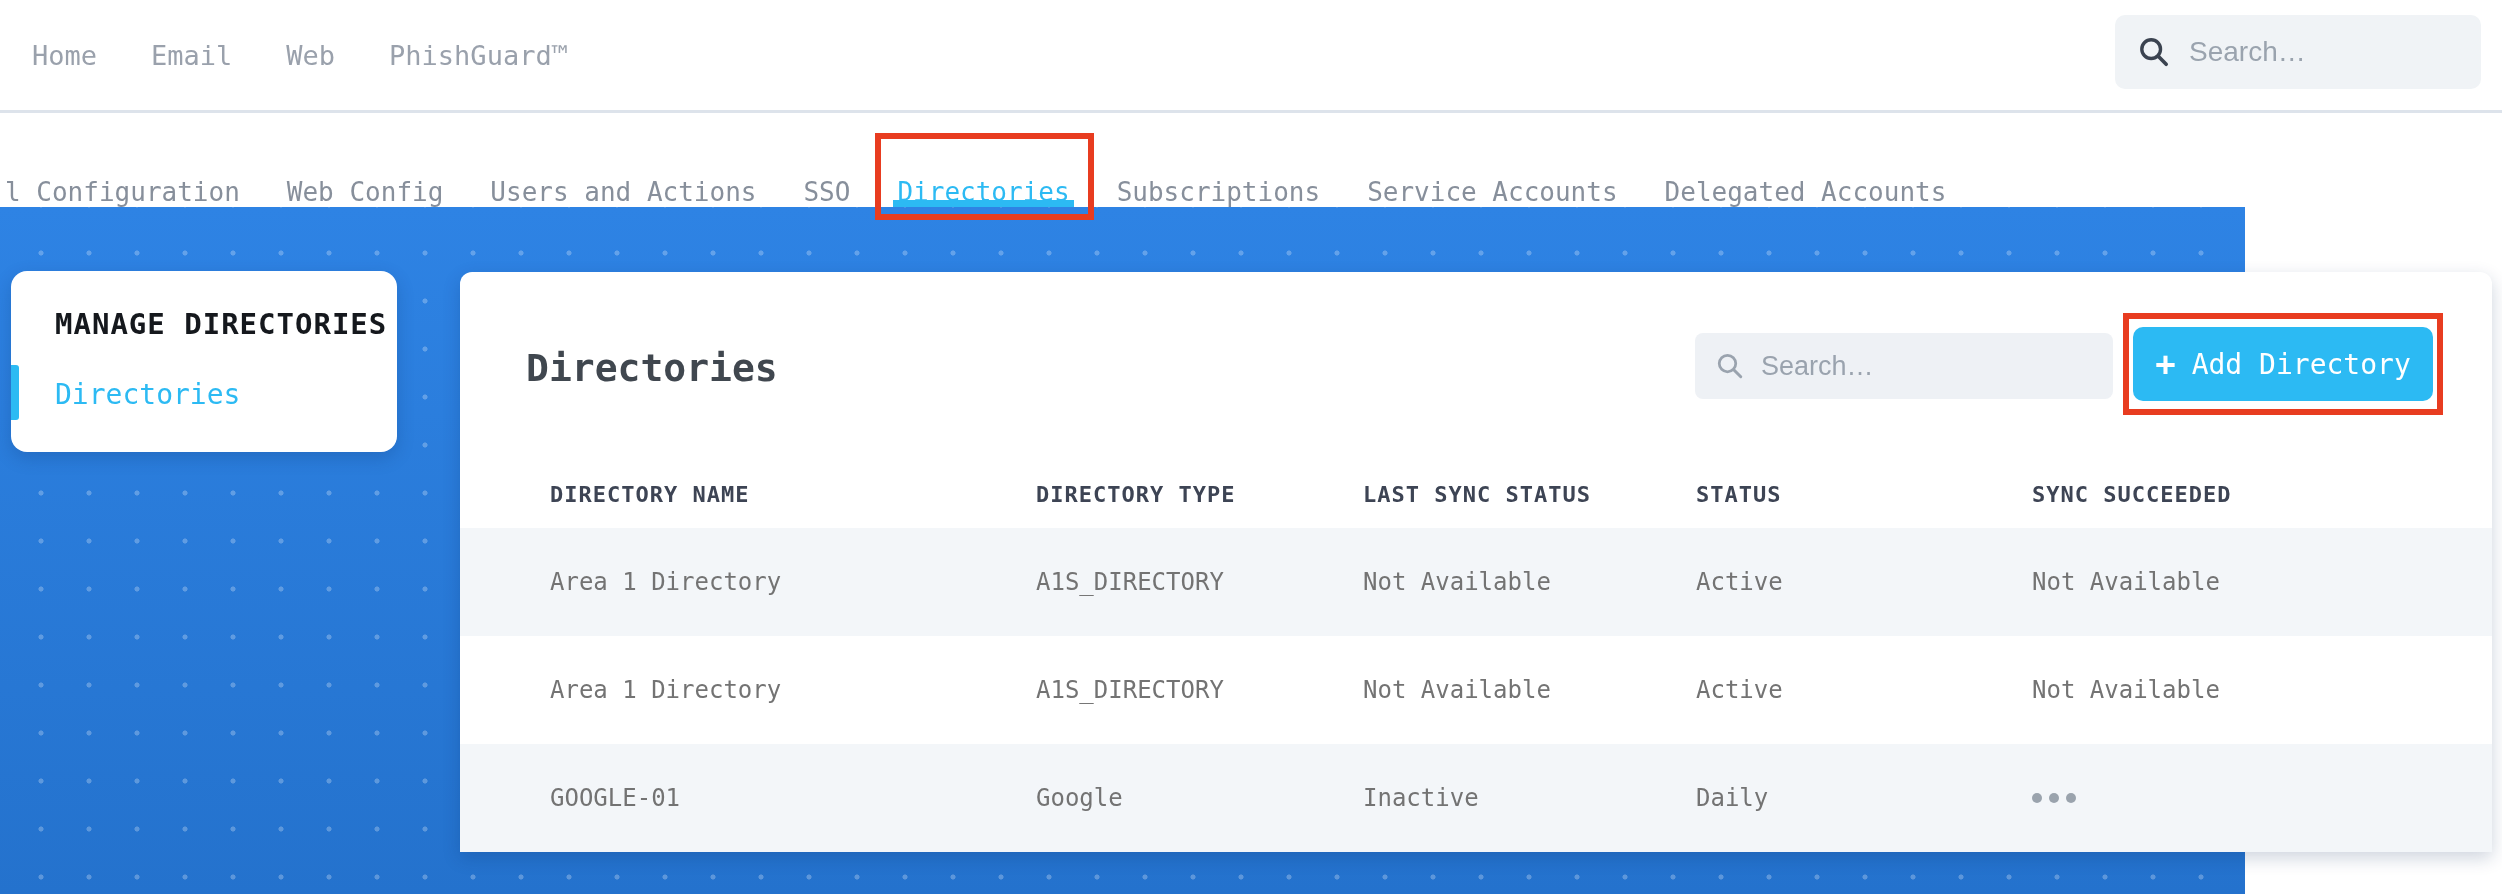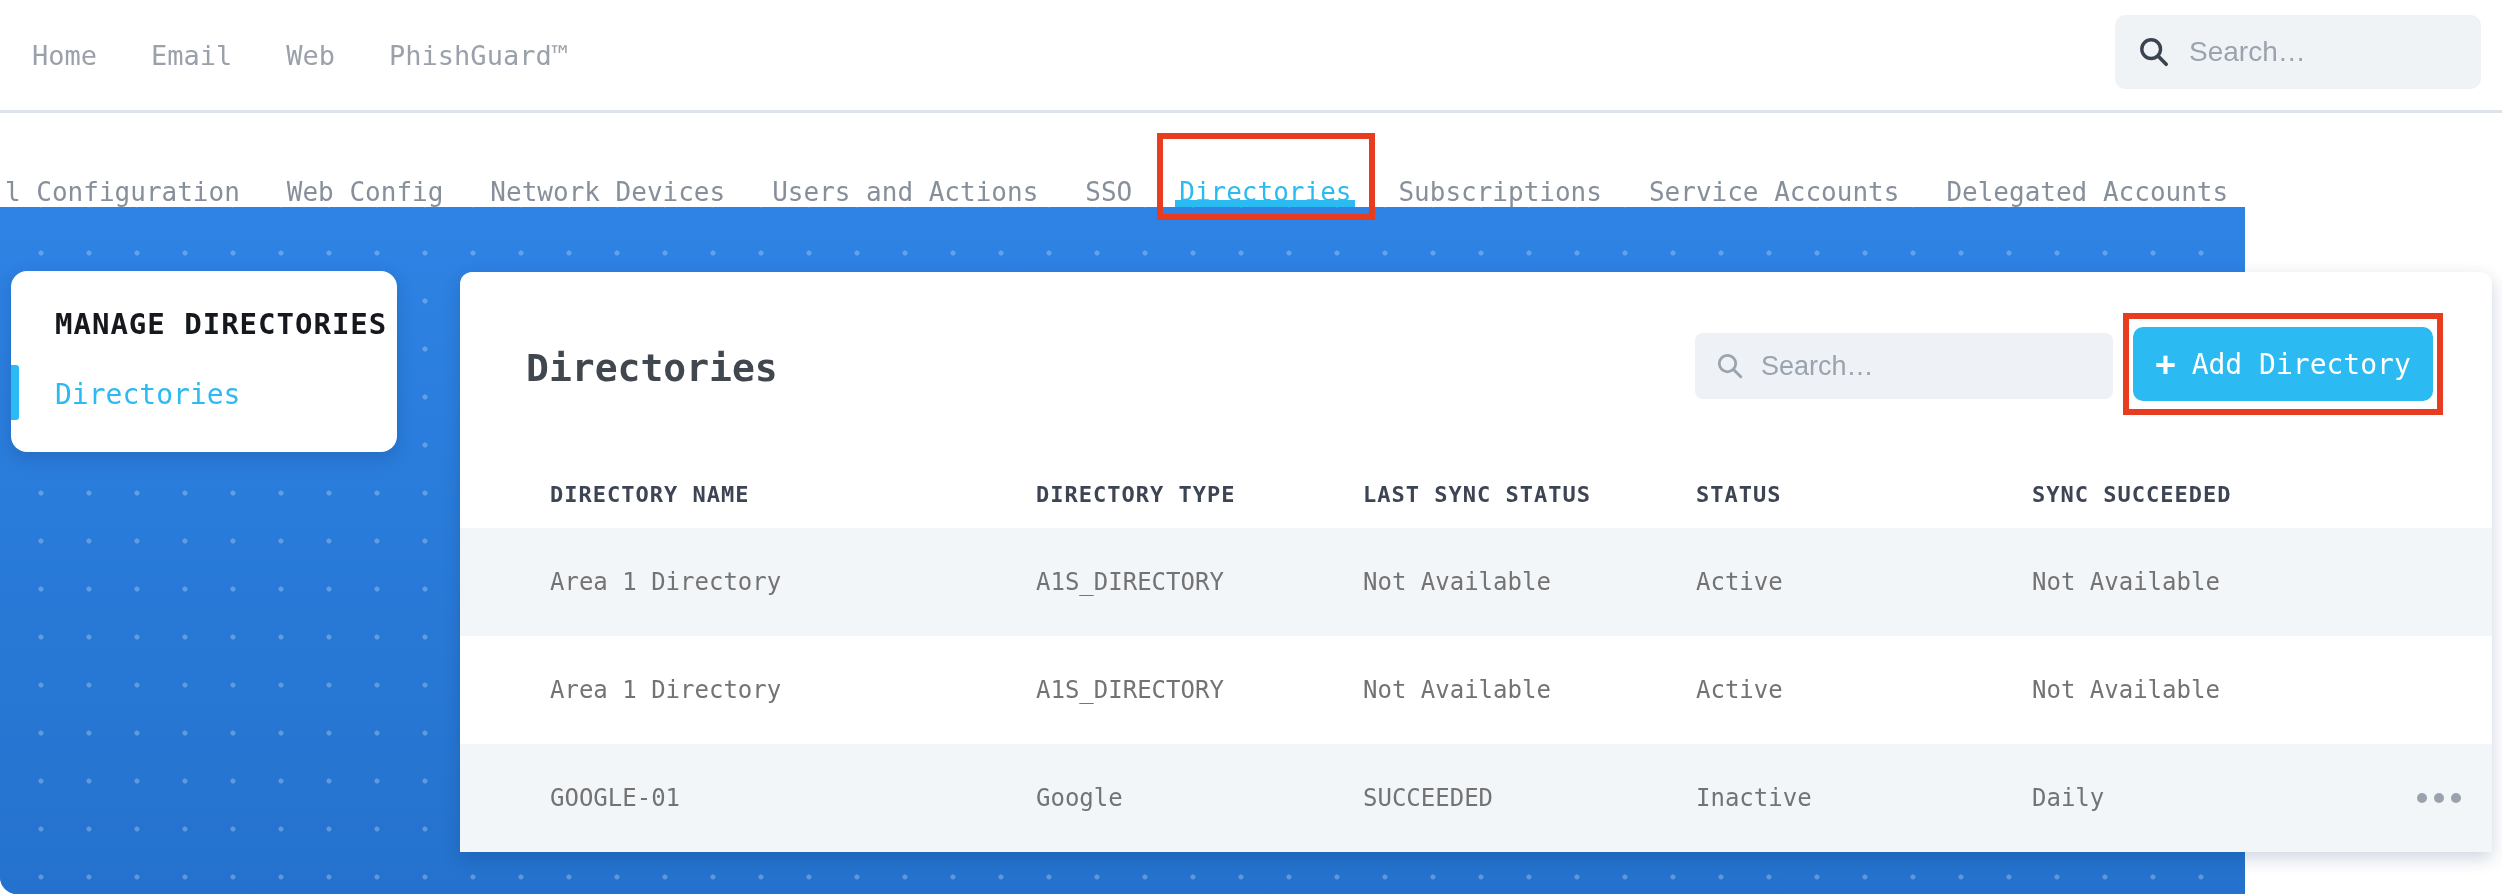--- a/index.html
+++ b/index.html
@@ -1,18 +1,18 @@
 <!DOCTYPE html>
 <html><head>
 <meta charset="utf-8">
 <style>
   * { margin:0; padding:0; box-sizing:border-box; }
   html,body { width:2502px; height:894px; }
   body { font-family:"DejaVu Sans Mono", monospace; background:#fff; }
-  #screen { position:relative; width:2502px; height:894px; overflow:hidden;border-radius:17px; }
+  #screen { position:relative; width:2502px; height:894px; overflow:hidden; }
 
   
   .topnav { position:absolute; left:0; top:0; width:2502px; height:110px; background:#fff;
             display:flex; align-items:center; gap:54px; padding-left:32px; }
   .topnav-item { font-size:27px; color:#9aa1ac; cursor:pointer; }
   .topnav-search { position:absolute; right:21px; top:15px; width:366px; height:74px;
                    background:#f0f3f6; border-radius:10px; display:flex; align-items:center; padding:0 22px; }
   .topnav-search svg { width:34px; height:34px; color:#3b4350; flex:0 0 auto; }
   .topnav-search input { border:none; outline:none; background:transparent; margin-left:18px; width:100%;
                          font-family:"Liberation Sans", sans-serif; font-size:28px; color:#5a616c; }
@@ -100,23 +100,20 @@
     </div>
   </div>
   <div class="nav-divider"></div>
 
   <div class="tabbar">
     <div class="tab">
         <span>l Configuration</span>
       </div>
     <div class="tab">
         <span>Web Config</span>
-      </div>
-    <div class="tab">
-        <span>Network Devices</span>
       </div>
     <div class="tab">
         <span>Users and Actions</span>
       </div>
     <div class="tab">
         <span>SSO</span>
       </div>
     <div class="tab active">
       <span>Directories</span>
       <span class="tab-underline"></span>
@@ -184,21 +181,20 @@
         <div class="cell">A1S_DIRECTORY</div>
         <div class="cell">Not Available</div>
         <div class="cell">Active</div>
         <div class="cell">Not Available</div>
         <div class="cell"></div>
       </div>
 
       <div class="tbl-row tbl-body-row striped">
         <div class="cell cell-link">GOOGLE-01</div>
         <div class="cell">Google</div>
-        <div class="cell">SUCCEEDED</div>
         <div class="cell">Inactive</div>
         <div class="cell">Daily</div>
         <div class="cell">
           <span class="ellipsis">
               <i></i>
               <i></i>
               <i></i>
             </span>
         </div>
       </div>

